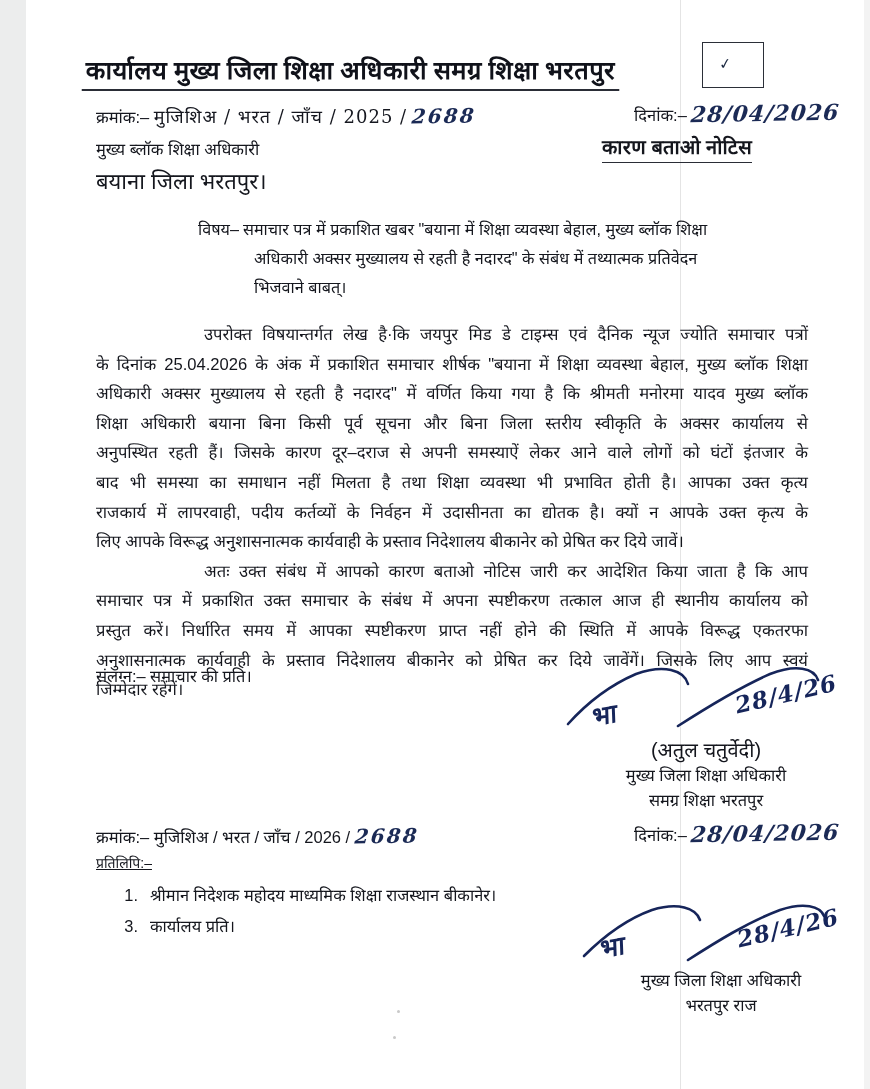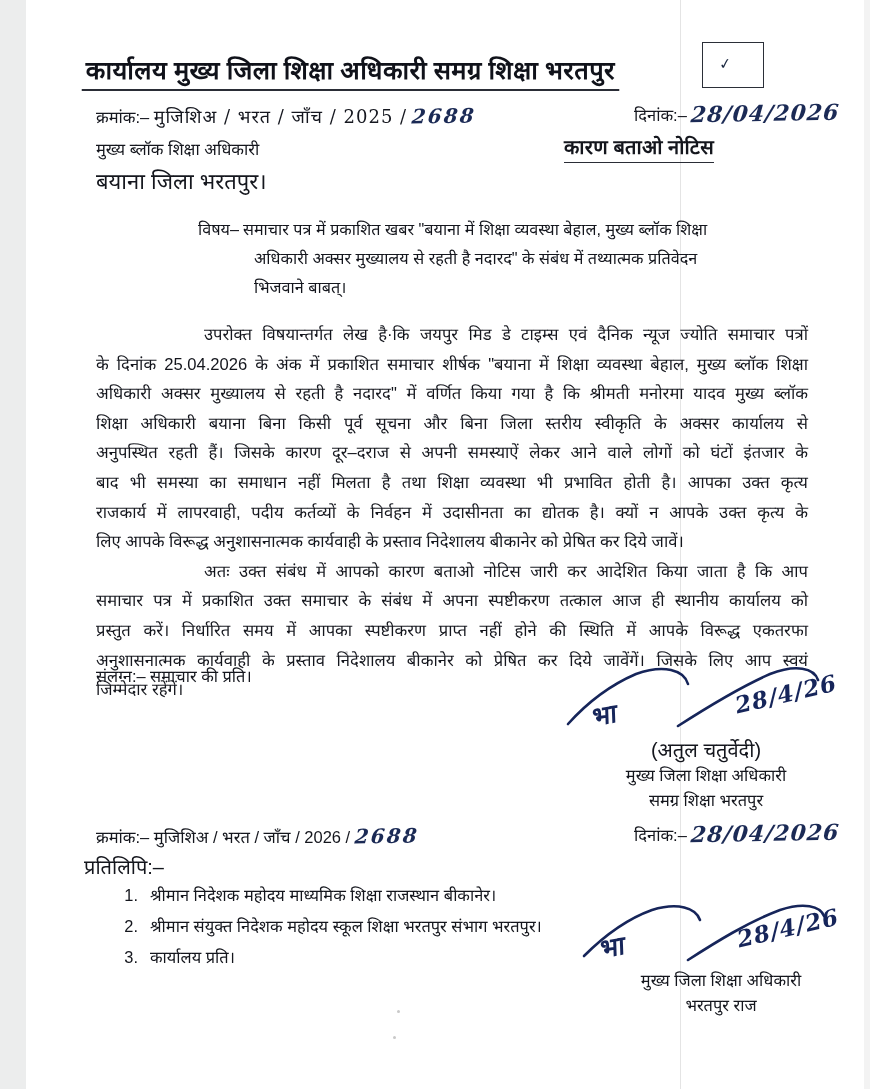--- a/index.html
+++ b/index.html
@@ -92,21 +92,21 @@
   }
   .dinank .hand{font-size:22px;letter-spacing:1px;}
 
   .to-line1{
     position:absolute;left:96px;top:137px;font-size:16.5px;
   }
   .to-line2{
     position:absolute;left:96px;top:165px;font-size:22px;
   }
   .notice-head{
-    position:absolute;left:564px;top:133px;
+    position:absolute;left:602px;top:133px;
     font-family:"Liberation Serif","DejaVu Serif",serif;
     font-weight:bold;font-size:20px;letter-spacing:.3px;
     border-bottom:1.6px solid #2a2d36;padding-bottom:2px;
   }
 
   
   .subject{
     position:absolute;left:198px;top:215px;width:610px;
     font-size:16.2px;line-height:29px;
     text-align:justify;
@@ -155,21 +155,21 @@
   .sig-name,.sig-post1,.sig-post2{
     text-align:center;width:300px;font-size:16.4px;line-height:25px;
   }
   .sig-name{font-size:20px;}
 
   
   .row-meta2{position:absolute;left:0;top:824px;width:870px;}
   .kramank2{position:absolute;left:96px;top:0;font-size:16.5px;white-space:nowrap;}
   .dinank2{position:absolute;right:30px;top:-4px;font-size:16.5px;white-space:nowrap;}
   .dinank2 .hand{font-size:22px;letter-spacing:1px;}
-  .pratilipi{position:absolute;left:84px;top:853px;font-size:20px;}
+  .pratilipi{position:absolute;left:96px;top:853px;font-size:14px;text-decoration:underline;}
   .copylist{
     position:absolute;left:112px;top:880px;width:620px;
     font-size:16.4px;line-height:31px;list-style:none;margin:0;padding:0;
   }
   .copylist li{display:block;}
   .copylist li .n{display:inline-block;width:26px;text-align:right;margin-right:12px;}
 
   
   .sig2{
     position:absolute;left:576px;top:902px;width:290px;height:130px;
@@ -271,23 +271,20 @@
       </div>
     </div>
 
     <div class="pratilipi">प्रतिलिपि:–</div>
 
     <ul class="copylist">
       <li>
         <span class="n">1.</span><span>श्रीमान निदेशक महोदय माध्यमिक शिक्षा राजस्थान बीकानेर।</span>
       </li>
       <li>
-        <span class="n">2.</span><span>श्रीमान संयुक्त निदेशक महोदय स्कूल शिक्षा भरतपुर संभाग भरतपुर।</span>
-      </li>
-      <li>
         <span class="n">3.</span><span>कार्यालय प्रति।</span>
       </li>
     </ul>
 
     <div class="sig2">
       <div class="sigbox">
         <svg class="sig-svg" width="290" height="66" viewBox="0 0 290 66">
           <path d="M8 54 C26 36, 48 18, 76 8 C102 0, 120 6, 124 18" stroke="#16255a" stroke-width="2.6" fill="none" stroke-linecap="round"></path>
           <path d="M112 58 C140 40, 172 20, 204 8 C228 0, 244 4, 248 14" stroke="#16255a" stroke-width="2.6" fill="none" stroke-linecap="round"></path>
         </svg>

